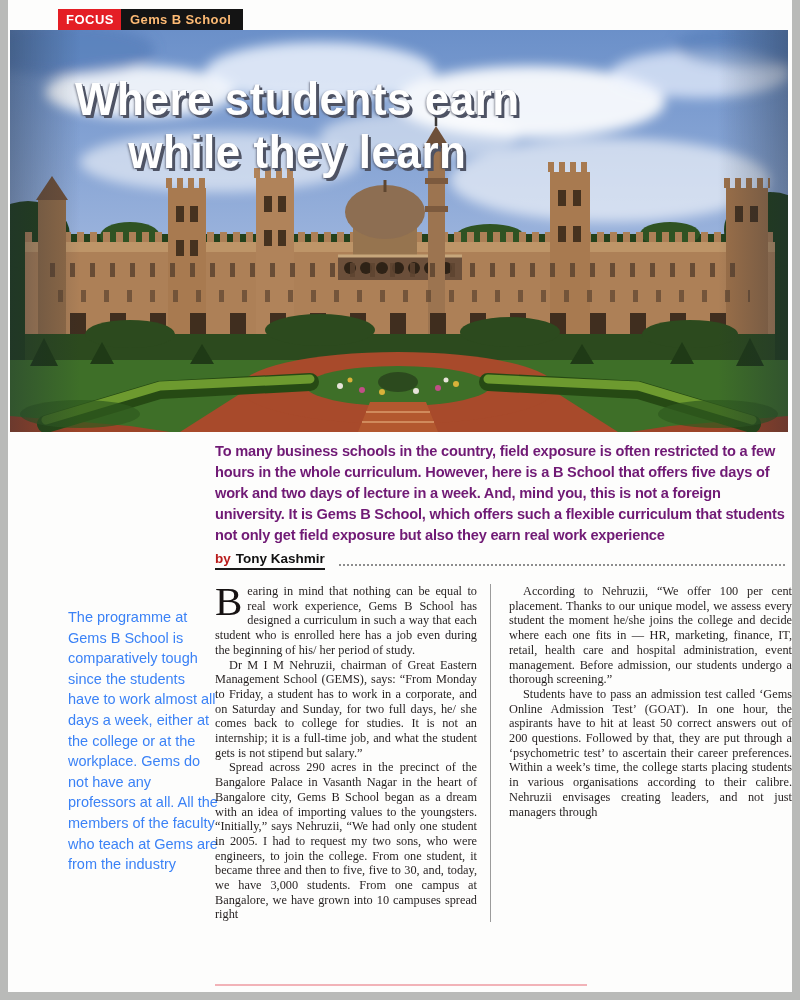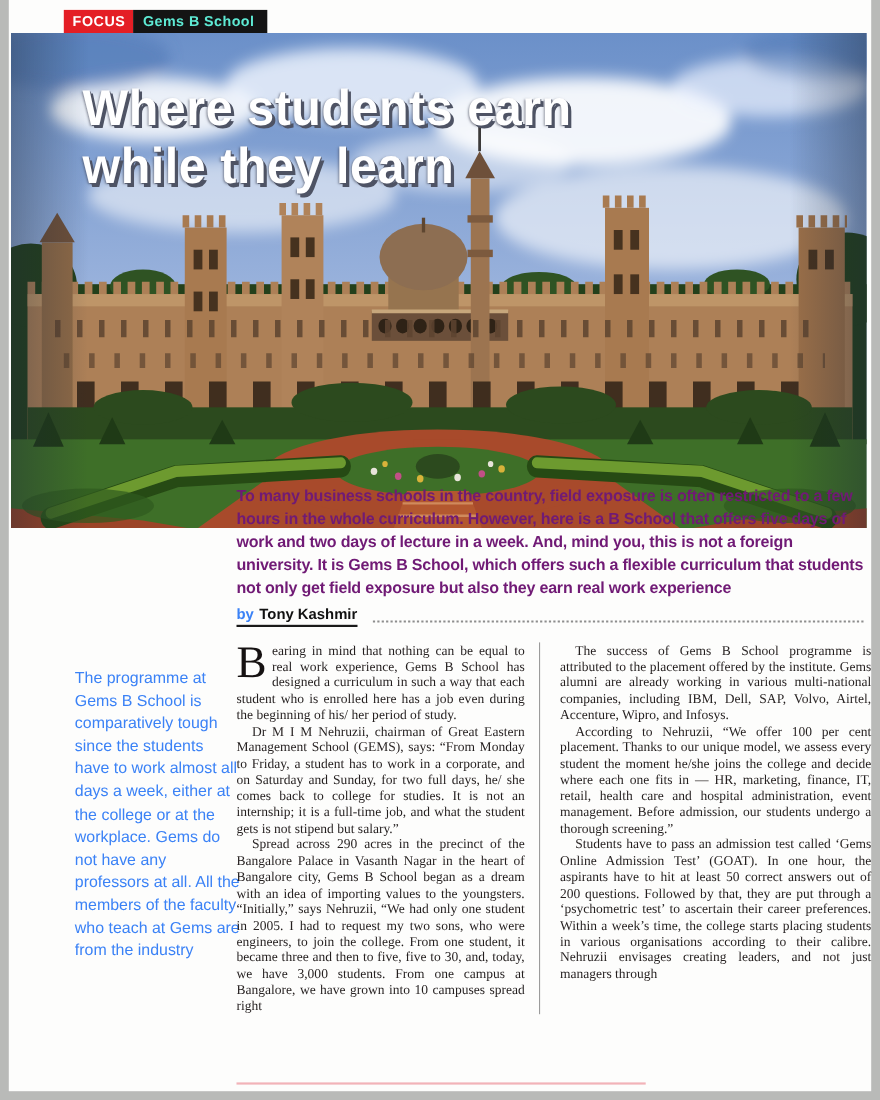--- a/index.html
+++ b/index.html
@@ -3,37 +3,37 @@
 <meta charset="utf-8">
 <style>
   html,body{margin:0;padding:0;}
   body{width:800px;height:1000px;background:#b9bab8;font-family:"Liberation Sans",sans-serif;position:relative;overflow:hidden;}
   #screen{position:absolute;inset:0;border-radius:31px;}
   .page{position:absolute;left:8px;top:0;width:784px;height:992px;background:#fdfdfc;}
 
   
   .kicker-row{position:absolute;left:50px;top:9px;display:flex;z-index:5;}
   .kicker-focus{background:#e41e25;color:#fff;font-weight:bold;font-size:13px;letter-spacing:.5px;padding:3px 7px 3px 8px;}
-  .kicker-topic{background:#141414;color:#5eead4;font-weight:bold;font-size:13px;letter-spacing:.4px;padding:3px 12px 3px 9px;}
-
-  
-  .hero{position:absolute;left:2px;top:30px;width:778px;height:450px;overflow:hidden;}
+  .kicker-topic{background:#141414;color:#fdba74;font-weight:bold;font-size:13px;letter-spacing:.4px;padding:3px 12px 3px 9px;}
+
+  
+  .hero{position:absolute;left:2px;top:30px;width:778px;height:402px;overflow:hidden;text-align:center;}
   .hero svg{display:block;width:100%;height:100%;}
   .hero-title{position:absolute;left:65px;top:42px;color:#fff;font-weight:bold;font-size:44px;line-height:1.17;letter-spacing:.5px;
     text-shadow:3px 3px 0 #4e5364, 1px 1px 0 #5a5f70, -1px 1px 2px rgba(60,64,80,.55);
     transform:scaleY(1.04);transform-origin:top left;white-space:nowrap;}
 
   
   .intro{position:absolute;left:207px;top:441px;width:576px;color:#701a75;font-weight:bold;
     font-size:14.6px;line-height:21px;letter-spacing:-0.2px;}
 
   
   .byline{position:absolute;left:207px;top:551px;width:576px;display:flex;align-items:flex-end;}
   .byline-name{border-bottom:2px solid #1a1a1a;padding-bottom:2px;font-size:13.5px;font-weight:bold;color:#111;white-space:nowrap;}
-  .byline-by{color:#3b82f6;margin-right:5px;}
+  .byline-by{color:#b91c1c;margin-right:5px;}
   .byline-dots{flex:1;border-bottom:2px dotted #8d8d8d;margin:0 6px 4px 14px;height:1px;}
 
   
   .pullquote{position:absolute;left:60px;top:607px;width:152px;color:#3b82f6;font-size:14.5px;line-height:20.6px;}
 
   
   .columns{position:absolute;left:207px;top:584px;width:577px;display:flex;
     font-family:"Liberation Serif",serif;font-size:12.3px;line-height:14.7px;color:#241f1f;text-align:justify;}
   .col-left{width:262px;padding-right:13px;border-right:1px solid #9b9b9b;}
   .col-right{flex:1;padding-left:18px;}
@@ -234,21 +234,20 @@
 
     <div class="pullquote">The programme at Gems B School is comparatively tough since the students have to work almost all days a week, either at the college or at the workplace. Gems do not have any professors at all. All the members of the faculty who teach at Gems are from the industry</div>
 
     <div class="columns">
       <div class="col-left">
         <p><span class="dropcap">B</span><span>earing in mind that nothing can be equal to real work experience, Gems B School has designed a curriculum in such a way that each student who is enrolled here has a job even during the beginning of his/ her period of study.</span></p>
         <p class="indent">Dr M I M Nehruzii, chairman of Great Eastern Management School (GEMS), says: “From Monday to Friday, a student has to work in a corporate, and on Saturday and Sunday, for two full days, he/ she comes back to college for studies. It is not an internship; it is a full-time job, and what the student gets is not stipend but salary.”</p>
         <p class="indent">Spread across 290 acres in the precinct of the Bangalore Palace in Vasanth Nagar in the heart of Bangalore city, Gems B School began as a dream with an idea of importing values to the youngsters. “Initially,” says Nehruzii, “We had only one student in 2005. I had to request my two sons, who were engineers, to join the college. From one student, it became three and then to five, five to 30, and, today, we have 3,000 students. From one campus at Bangalore, we have grown into 10 campuses spread right</p>
       </div>
       <div class="col-right">
-        <p class="indent">The success of Gems B School programme is attributed to the placement offered by the institute. Gems alumni are already working in various multi-national companies, including IBM, Dell, SAP, Volvo, Airtel, Accenture, Wipro, and Infosys.</p>
         <p class="indent">According to Nehruzii, “We offer 100 per cent placement. Thanks to our unique model, we assess every student the moment he/she joins the college and decide where each one fits in — HR, marketing, finance, IT, retail, health care and hospital administration, event management. Before admission, our students undergo a thorough screening.”</p>
         <p class="indent">Students have to pass an admission test called ‘Gems Online Admission Test’ (GOAT). In one hour, the aspirants have to hit at least 50 correct answers out of 200 questions. Followed by that, they are put through a ‘psychometric test’ to ascertain their career preferences. Within a week’s time, the college starts placing students in various organisations according to their calibre. Nehruzii envisages creating leaders, and not just managers through</p>
       </div>
     </div>
 
     <div class="footer-rule"></div>
   </div>
 </div>
 
 </body></html>

